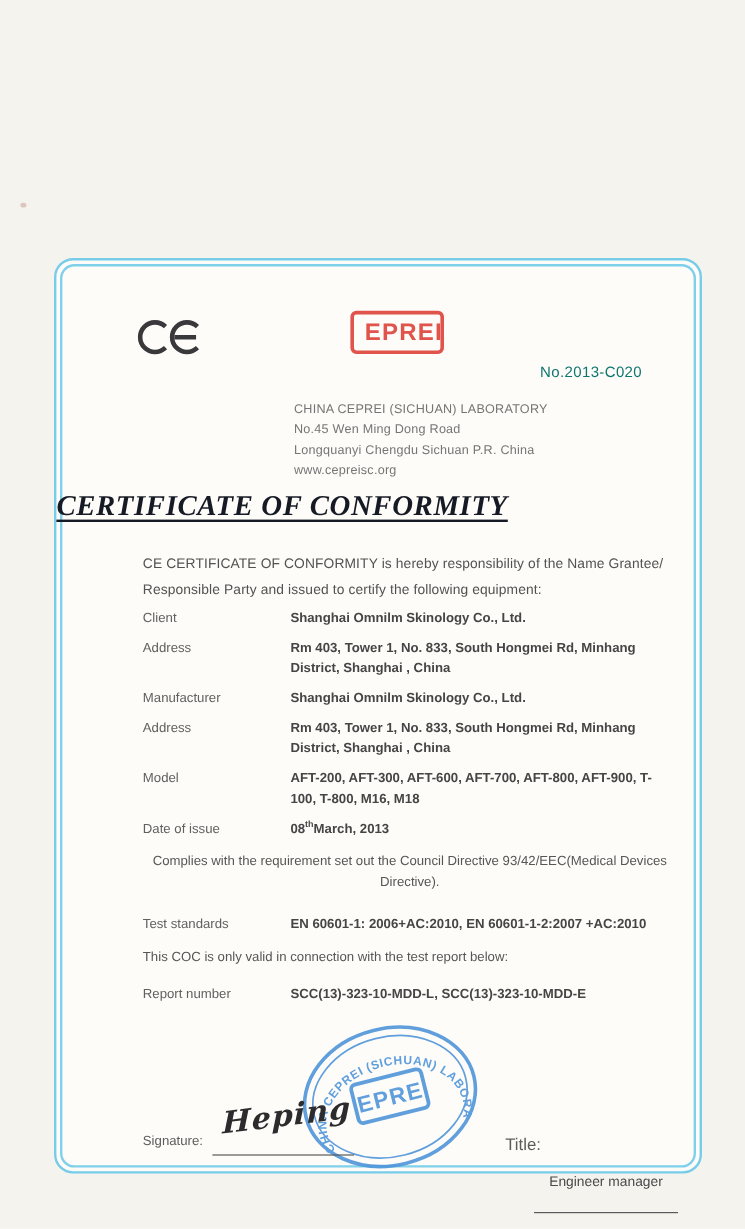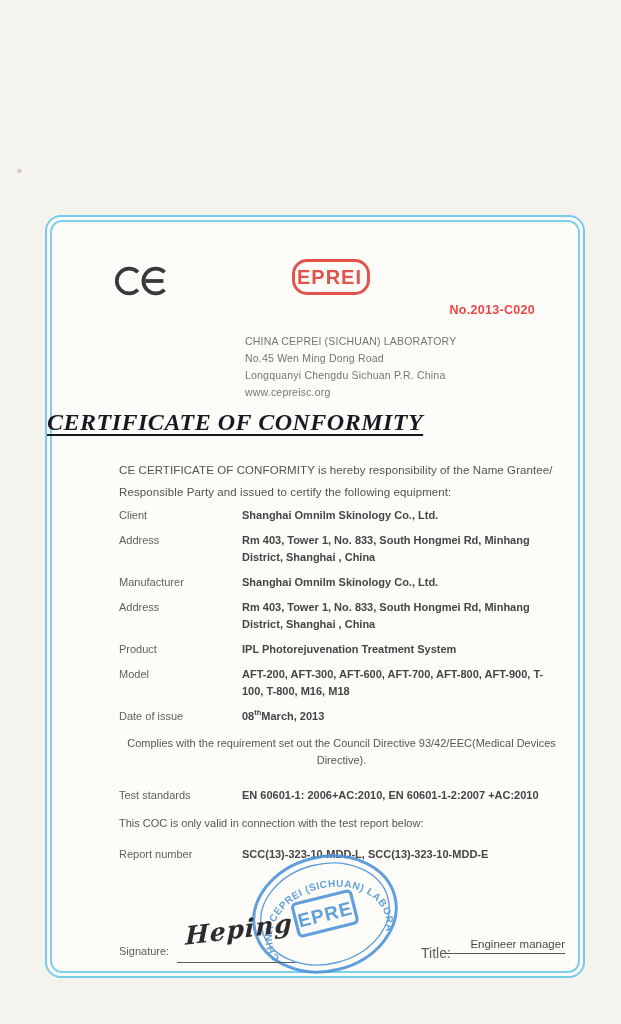--- a/index.html
+++ b/index.html
@@ -23,32 +23,32 @@
     border:2px solid #7fd0ea;border-radius:12px;
     pointer-events:none;
   }
 
   
   .ce-mark{position:absolute;left:66px;top:44px;width:58px;height:40px;}
   .ce-mark svg{width:100%;height:100%;}
 
   .eprei-logo{
     position:absolute;left:245px;top:42px;width:78px;height:36px;
-    border:3px solid #e0544c;border-radius:15px;
-    display:flex;align-items:center;justify-content:flex-start;
+    border:3px solid #e0544c;border-radius:5px;
+    display:flex;align-items:center;justify-content:flex-end;
     box-sizing:border-box;
   }
   .eprei-logo span{
     color:#e0544c;font-weight:bold;font-size:20px;letter-spacing:1px;
     transform:translateX(2px);
   }
 
   .cert-number{
     position:absolute;right:48px;top:86px;
-    font-size:12.5px;font-weight:bold;color:#ef4444;letter-spacing:.3px;
+    font-size:12.5px;font-weight:normal;color:#0f766e;letter-spacing:.3px;
   }
 
   .lab-block{
     position:absolute;left:198px;top:116px;
     font-size:10.5px;color:#757575;line-height:17px;letter-spacing:.2px;
   }
 
   
   .doc-title{
     position:absolute;left:0;top:192px;width:100%;
@@ -86,23 +86,23 @@
   .signature-label{position:absolute;left:72px;top:728px;font-size:11px;color:#5c5c5c;}
   .signature-line{position:absolute;left:130px;top:745px;width:118px;border-bottom:1.5px solid #5a5a5a;}
   .signature-hand{
     position:absolute;left:138px;top:698px;
     font-family:"DejaVu Serif", serif;font-style:italic;font-weight:bold;
     font-size:25px;color:#2c2c2e;transform:rotate(-7deg) skewX(-8deg);
     letter-spacing:1px;
   }
   .title-label{position:absolute;left:374px;top:728px;font-size:14px;color:#5c5c5c;}
   .title-value{
-    position:absolute;left:398px;top:721px;width:120px;text-align:right;
+    position:absolute;left:398px;top:762px;width:120px;text-align:center;
     font-size:11.5px;color:#4a4a4a;
-    border-bottom:1.5px solid #5a5a5a;padding-bottom:3px;
+    border-bottom:1.5px solid #5a5a5a;padding-bottom:19px;
   }
 </style>
 </head>
 <body>
 
 <div class="scan-speck"></div>
 
 <div class="certificate">
   <div class="inner-frame"></div>
 
@@ -143,24 +143,20 @@
       <div class="flabel">Address</div>
       <div class="fvalue">Rm 403, Tower 1, No. 833, South Hongmei Rd, Minhang District, Shanghai , China</div>
     </div>
     <div class="frow">
       <div class="flabel">Manufacturer</div>
       <div class="fvalue">Shanghai Omnilm Skinology Co., Ltd.</div>
     </div>
     <div class="frow">
       <div class="flabel">Address</div>
       <div class="fvalue">Rm 403, Tower 1, No. 833, South Hongmei Rd, Minhang District, Shanghai , China</div>
-    </div>
-    <div class="frow">
-      <div class="flabel">Product</div>
-      <div class="fvalue">IPL Photorejuvenation Treatment System</div>
     </div>
     <div class="frow">
       <div class="flabel">Model</div>
       <div class="fvalue">AFT-200, AFT-300, AFT-600, AFT-700, AFT-800, AFT-900, T-100, T-800, M16, M18</div>
     </div>
     <div class="frow">
       <div class="flabel">Date of issue</div>
       <div class="fvalue"><span>08</span><sup class="ord">th</sup><span>March, 2013</span></div>
     </div>
 

